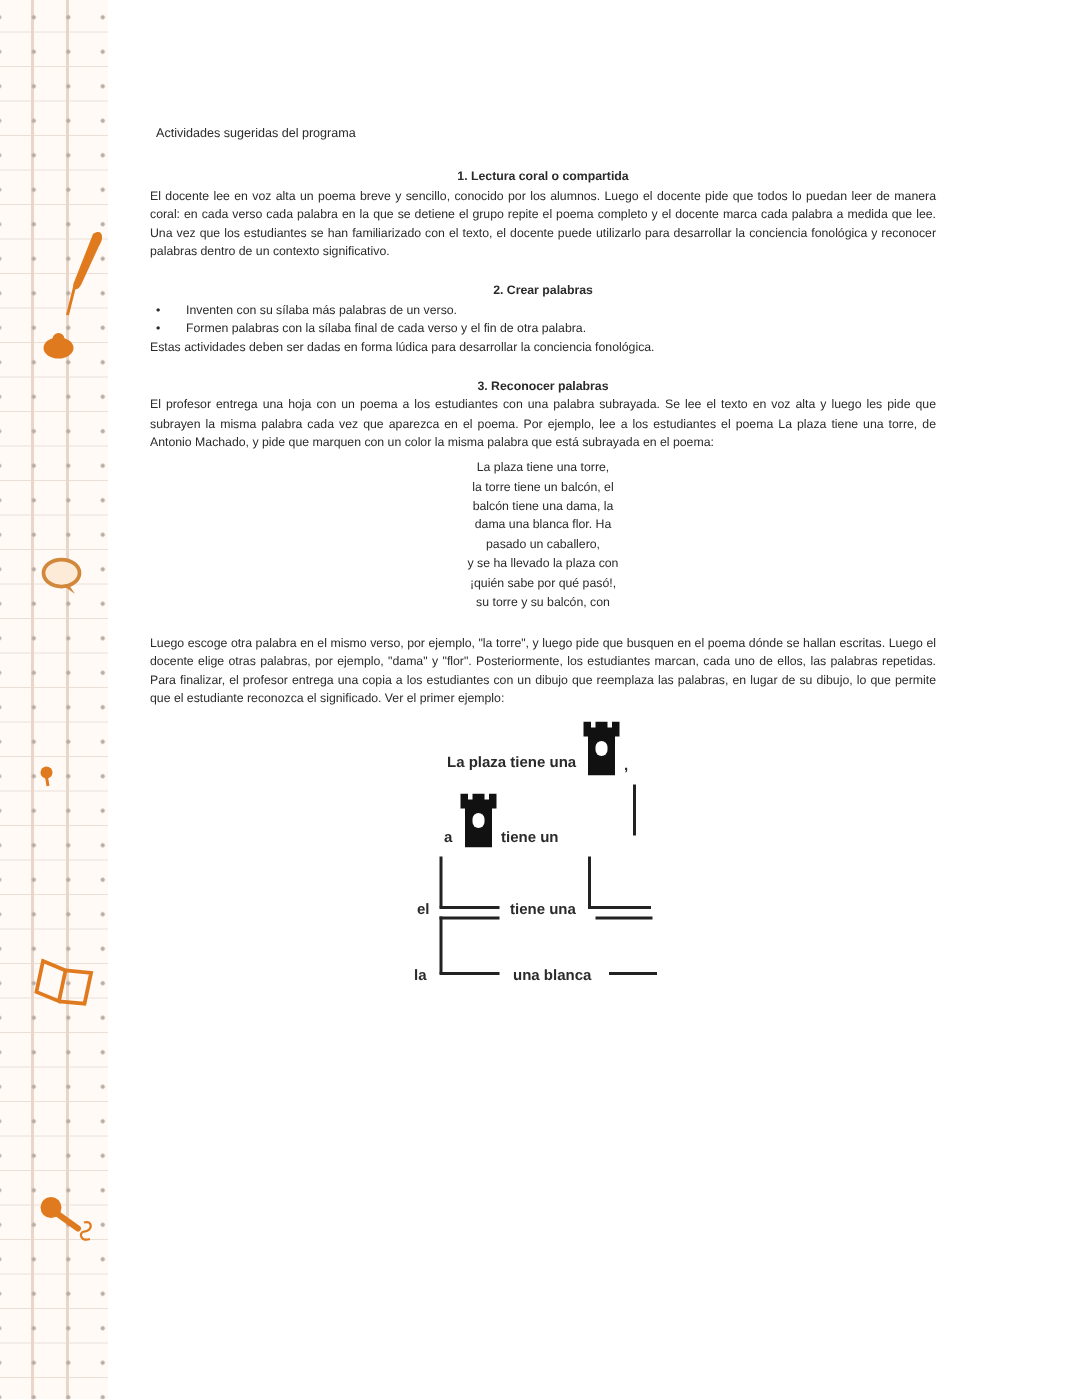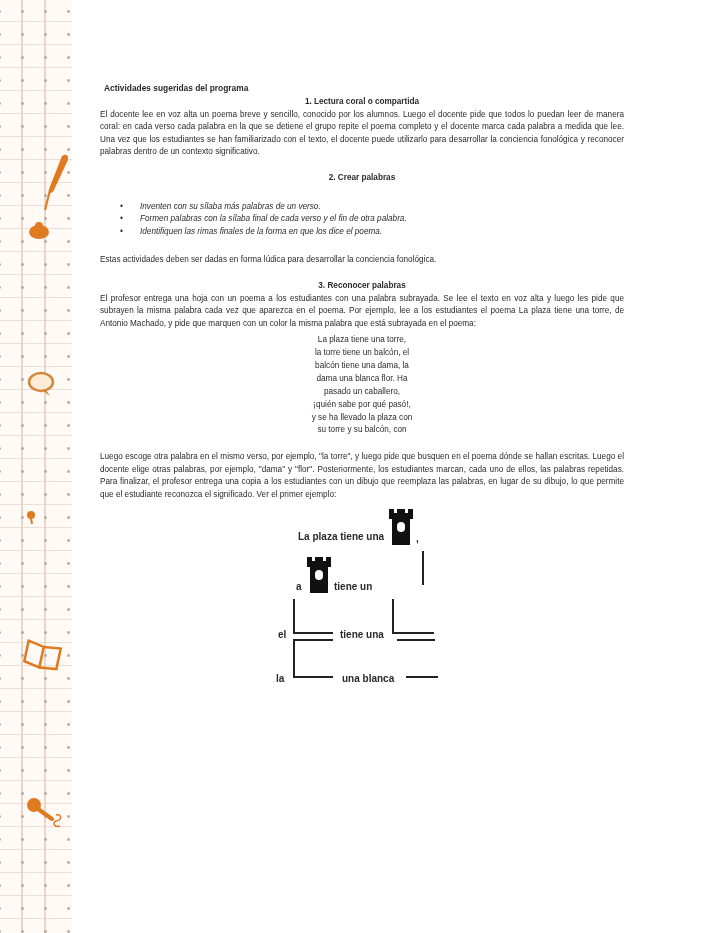--- a/index.html
+++ b/index.html
@@ -22,25 +22,25 @@
   .margin-grid::after {
     content:""; position:absolute; left:0; top:0; width:72px; height:933px;
     background-image: radial-gradient(circle, #b9aca3 1.2px, transparent 1.6px);
     background-size:23px 23px; background-position:11px 0px;
   }
   .deco { position:absolute; z-index:2; }
   .page {
     position:absolute; left:100px; top:82px; width:524px;
     font-size:8.2px; line-height:12.4px;
   }
-  .doc-title { font-weight:bold; font-size:8.4px; margin:0 0 2px 4px; }
+  .doc-title { font-weight:normal; font-size:8.4px; margin:0 0 18px 4px; }
   .sec-title { font-weight:bold; margin:0;text-align:center; }
   .para { margin:0; text-align:justify; }
   .sec { margin-bottom:14px; }
-  ul.bullets { list-style:none; margin:16px; padding:0;font-style:italic; }
+  ul.bullets { list-style:none; margin:0; padding:0; }
   ul.bullets li { position:relative; padding-left:24px; }
   ul.bullets li::before { content:"•"; position:absolute; left:4px; top:0; }
   .poem { text-align:center; margin:4px 0 14px 0; }
   .poem div { line-height:12.9px; }
   .diagram { position:relative; width:524px; height:200px; margin-top:10px; }
   .dlabel { position:absolute; font-size:10px; white-space:nowrap;font-weight:bold; }
   .line { position:absolute; background:#222; }
   .tower { position:absolute; }
 </style>
 </head>
@@ -82,36 +82,35 @@
   <div class="sec">
     <p class="sec-title">1. Lectura coral o compartida</p>
     <p class="para">El docente lee en voz alta un poema breve y sencillo, conocido por los alumnos. Luego el docente pide que todos lo puedan leer de manera coral: en cada verso cada palabra en la que se detiene el grupo repite el poema completo y el docente marca cada palabra a medida que lee. Una vez que los estudiantes se han familiarizado con el texto, el docente puede utilizarlo para desarrollar la conciencia fonológica y reconocer palabras dentro de un contexto significativo.</p>
   </div>
 
   <div class="sec">
     <p class="sec-title">2. Crear palabras</p>
     <ul class="bullets">
       <li>Inventen con su sílaba más palabras de un verso.</li>
       <li>Formen palabras con la sílaba final de cada verso y el fin de otra palabra.</li>
-      <li>Identifiquen las rimas finales de la forma en que los dice el poema.</li>
     </ul>
     <p class="para">Estas actividades deben ser dadas en forma lúdica para desarrollar la conciencia fonológica.</p>
   </div>
 
   <div class="sec" style="margin-bottom:0">
     <p class="sec-title">3. Reconocer palabras</p>
     <p class="para">El profesor entrega una hoja con un poema a los estudiantes con una palabra subrayada. Se lee el texto en voz alta y luego les pide que subrayen la misma palabra cada vez que aparezca en el poema. Por ejemplo, lee a los estudiantes el poema La plaza tiene una torre, de Antonio Machado, y pide que marquen con un color la misma palabra que está subrayada en el poema:</p>
     <div class="poem">
       <div>La plaza tiene una torre,</div>
       <div>la torre tiene un balcón, el</div>
       <div>balcón tiene una dama, la</div>
       <div>dama una blanca flor. Ha</div>
       <div>pasado un caballero,</div>
+      <div>y se ha llevado la plaza con</div>
       <div>¡quién sabe por qué pasó!,</div>
-      <div>y se ha llevado la plaza con</div>
       <div>su torre y su balcón, con</div>
     </div>
     <p class="para">Luego escoge otra palabra en el mismo verso, por ejemplo, "la torre", y luego pide que busquen en el poema dónde se hallan escritas. Luego el docente elige otras palabras, por ejemplo, "dama" y "flor". Posteriormente, los estudiantes marcan, cada uno de ellos, las palabras repetidas. Para finalizar, el profesor entrega una copia a los estudiantes con un dibujo que reemplaza las palabras, en lugar de su dibujo, lo que permite que el estudiante reconozca el significado. Ver el primer ejemplo:</p>
   </div>
 
   <div class="diagram">
     <span class="dlabel" style="left:198px;top:598px;top:0;left:198px;margin-top:20px">La plaza tiene una</span>
     <svg class="tower" style="left:288px;top:-2px" width="26" height="36" viewBox="0 0 26 36">
       <path d="M1 0 h5 v4 h3 v-4 h8 v4 h3 v-4 h5 v10 h-3 v26 h-18 v-26 h-3 z" fill="#111"></path>
       <rect x="9" y="13" width="8" height="10" rx="4" fill="#fff"></rect>

